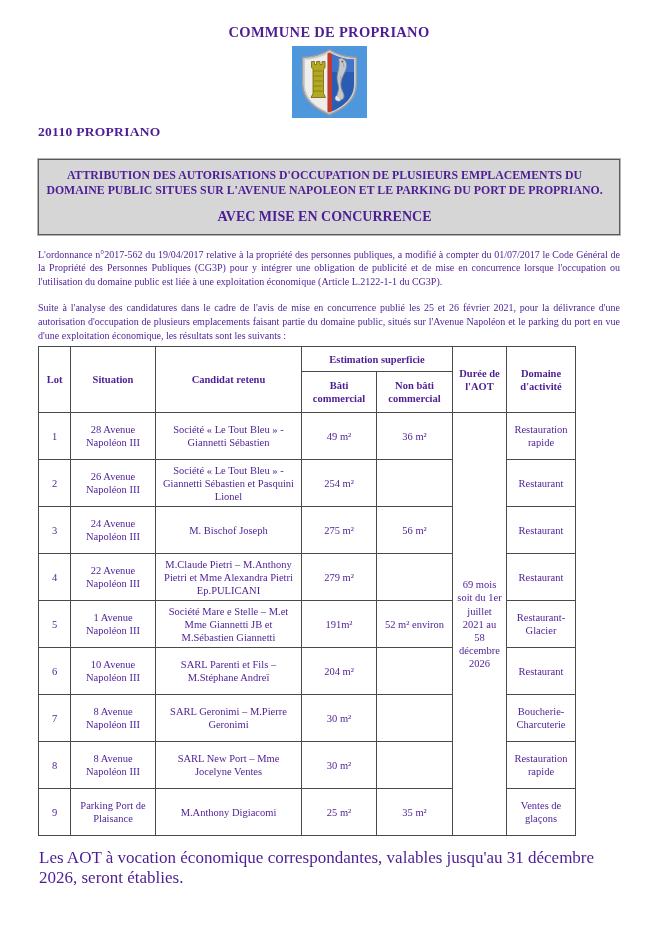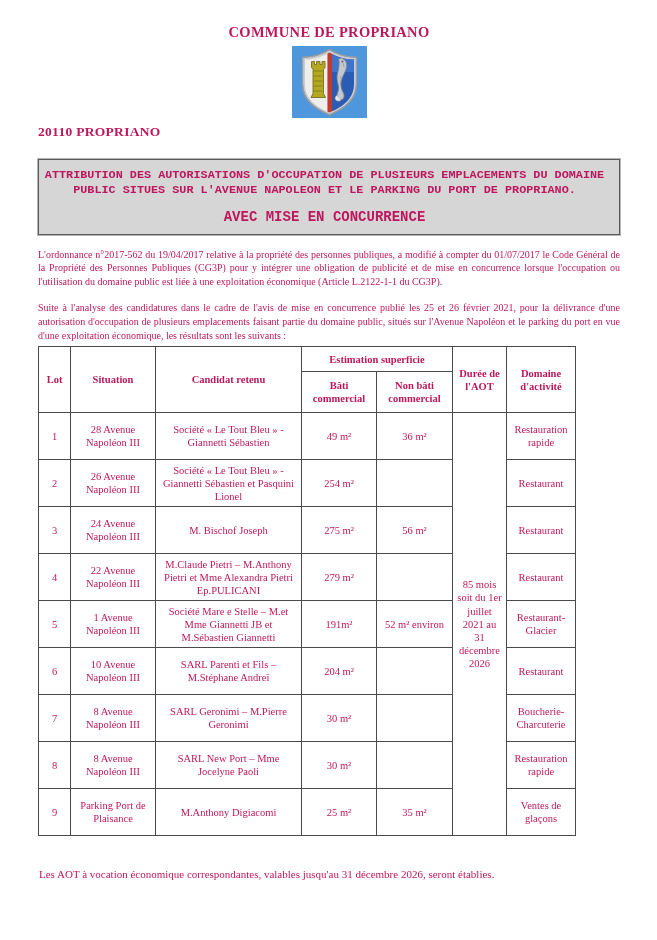--- a/index.html
+++ b/index.html
@@ -3,21 +3,21 @@
 <meta charset="utf-8">
 <style>
   html, body { margin: 0; padding: 0; background: #ffffff; }
   .page {
     position: relative;
     width: 657px;
     height: 940px;
     margin: 0 auto;
     background: #ffffff;
     font-family: "Liberation Serif", "DejaVu Serif", serif;
-    color: #be185d;
+    color: #4c1d95;
     box-sizing: border-box;
     padding: 24px 37px 0 38px;
     overflow: hidden;
   }
   .commune-title {
     margin: 0;
     text-align: center;
     font-size: 14.5px;
     font-weight: bold;
     letter-spacing: 0.3px;
@@ -35,21 +35,20 @@
     font-weight: bold;
     letter-spacing: 0.3px;
   }
   .notice-box {
     margin-top: 19px;
     border: 1px solid #5a5a5a;
     outline: 1px solid #b5b5b5;
     background: #d6d6d6;
     padding: 8px 12px 9px 3px;
     text-align: center;
-    font-family: Liberation Mono, monospace;
   }
   .notice-title {
     margin: 0;
     font-size: 11.8px;
     font-weight: bold;
     line-height: 1.3;
   }
   .notice-subtitle {
     margin: 10px 0 0 0;
     font-size: 14px;
@@ -75,22 +74,22 @@
     vertical-align: middle;
     padding: 3px 4px;
     overflow: hidden;
     word-wrap: break-word;
   }
   .results-table thead tr:first-child th { height: 18px; }
   .results-table thead tr:last-child th { height: 34px; }
   .results-table th { font-weight: bold; }
   .results-table tbody td { height: 40px; }
   .footer-note {
-    margin: 32px 0 0 1px;
-    font-size: 11px;
+    margin: 12px 0 0 1px;
+    font-size: 17px;
   }
 </style>
 </head>
 <body>
 
 <div class="page">
 
   <h1 class="commune-title">COMMUNE DE PROPRIANO</h1>
 
   <div class="logo-wrap">
@@ -157,21 +156,21 @@
         <th>Non bâti commercial</th>
       </tr>
     </thead>
     <tbody>
         <tr>
     <td>1</td>
     <td>28 Avenue Napoléon III</td>
     <td>Société « Le Tout Bleu » - Giannetti Sébastien</td>
     <td>49 m²</td>
     <td>36 m²</td>
-    <td rowspan="9">85 mois soit du 1er juillet 2021 au 31 décembre 2026</td>
+    <td rowspan="9">69 mois soit du 1er juillet 2021 au 58 décembre 2026</td>
           <td>Restauration rapide</td>
   </tr>
         <tr>
     <td>2</td>
     <td>26 Avenue Napoléon III</td>
     <td>Société « Le Tout Bleu » - Giannetti Sébastien et Pasquini Lionel</td>
     <td>254 m²</td>
     <td></td>
     <td>Restaurant</td>
   </tr>
@@ -211,21 +210,21 @@
     <td>7</td>
     <td>8 Avenue Napoléon III</td>
     <td>SARL Geronimi – M.Pierre Geronimi</td>
     <td>30 m²</td>
     <td></td>
     <td>Boucherie-Charcuterie</td>
   </tr>
         <tr>
     <td>8</td>
     <td>8 Avenue Napoléon III</td>
-    <td>SARL New Port – Mme Jocelyne Paoli</td>
+    <td>SARL New Port – Mme Jocelyne Ventes</td>
     <td>30 m²</td>
     <td></td>
     <td>Restauration rapide</td>
   </tr>
         <tr>
     <td>9</td>
     <td>Parking Port de Plaisance</td>
     <td>M.Anthony Digiacomi</td>
     <td>25 m²</td>
     <td>35 m²</td>

